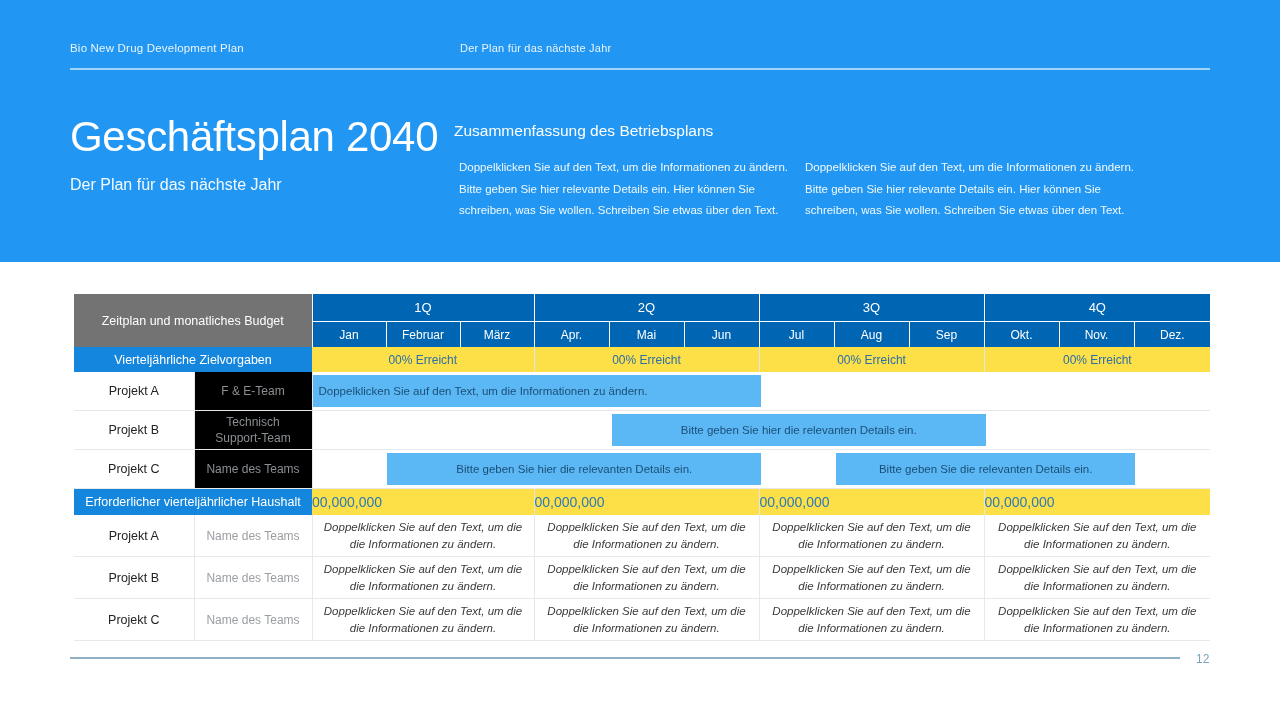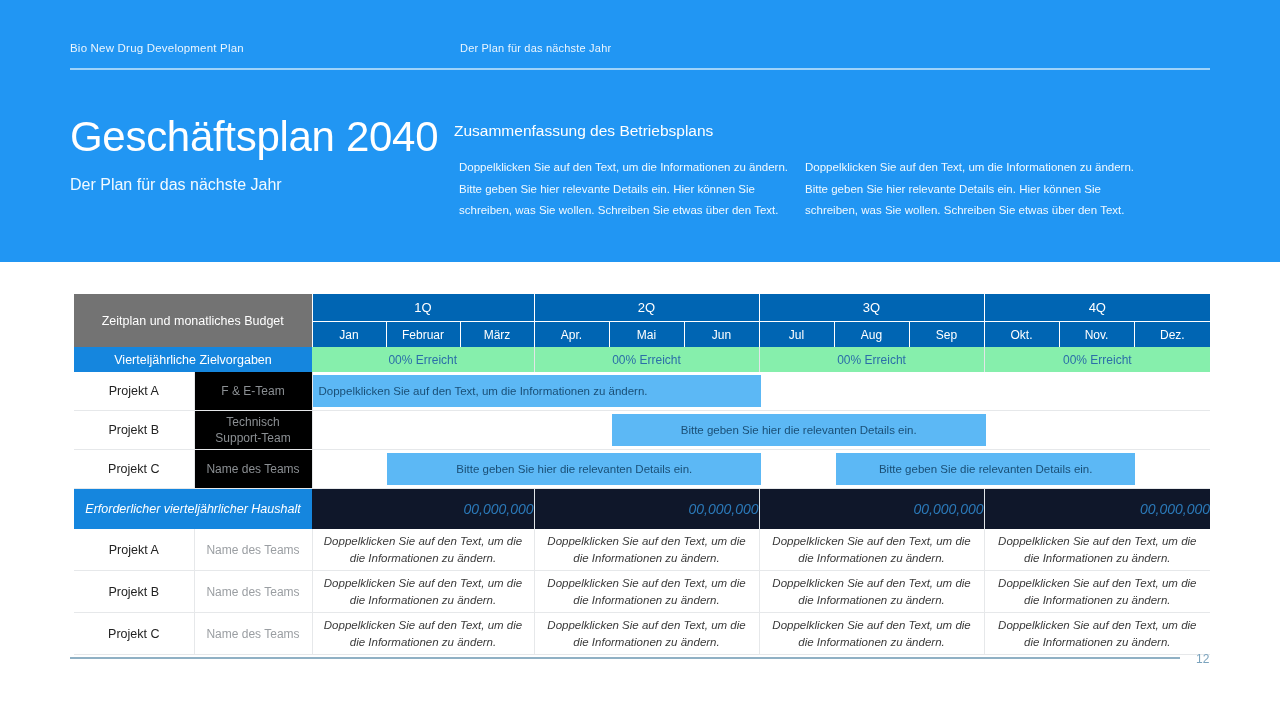--- a/index.html
+++ b/index.html
@@ -78,21 +78,21 @@
   .m-head{
     font-size:12px;text-align:center;height:25px;font-weight:400;
     border-top:1px solid #ffffff;
   }
 
   .row-goal td{height:25px;}
   .goal-label{
     background:#1586DE;color:#ffffff;font-size:12.5px;text-align:center;
   }
   .goal-val{
-    background:#86efac;color:#2b6ea8;font-size:12px;text-align:center;
+    background:#fde047;color:#2b6ea8;font-size:12px;text-align:center;
     border-right:1px solid #e2e6e8;
   }
   .goal-val.last{border-right:none;}
 
   .gantt-row td{height:38px;border-bottom:1px solid #e6e8ea;}
   .gantt-row .nm{
     font-size:12.5px;color:#222;text-align:center;background:#ffffff;
     border-right:1px solid #e6e8ea;
   }
   .gantt-row .team{
@@ -107,26 +107,26 @@
     background:#5CB8F5;
     display:flex;align-items:center;
     box-sizing:border-box;
   }
   .bar span{
     font-size:11.5px;color:#1a4f76;white-space:nowrap;
     width:100%;text-align:center;
   }
   .bar.lead span{text-align:left;padding-left:6px;}
 
-  .budget-row td{height:40px;font-style:italic;}
+  .budget-row td{height:26px;}
   .budget-label{
     background:#1586DE;color:#ffffff;font-size:12.5px;text-align:center;
   }
   .budget-val{
-    background:#0f172a;color:#2b79b8;font-size:14px;text-align:right;
+    background:#fde047;color:#2b79b8;font-size:14px;text-align:left;
     border-right:1px solid #e2e6e8;
   }
   .budget-val.last{border-right:none;}
 
   .detail-row td{height:41px;border-bottom:1px solid #e6e8ea;background:#ffffff;}
   .detail-row .nm{
     font-size:12.5px;color:#222;text-align:center;
     border-right:1px solid #e6e8ea;
   }
   .detail-row .team{

